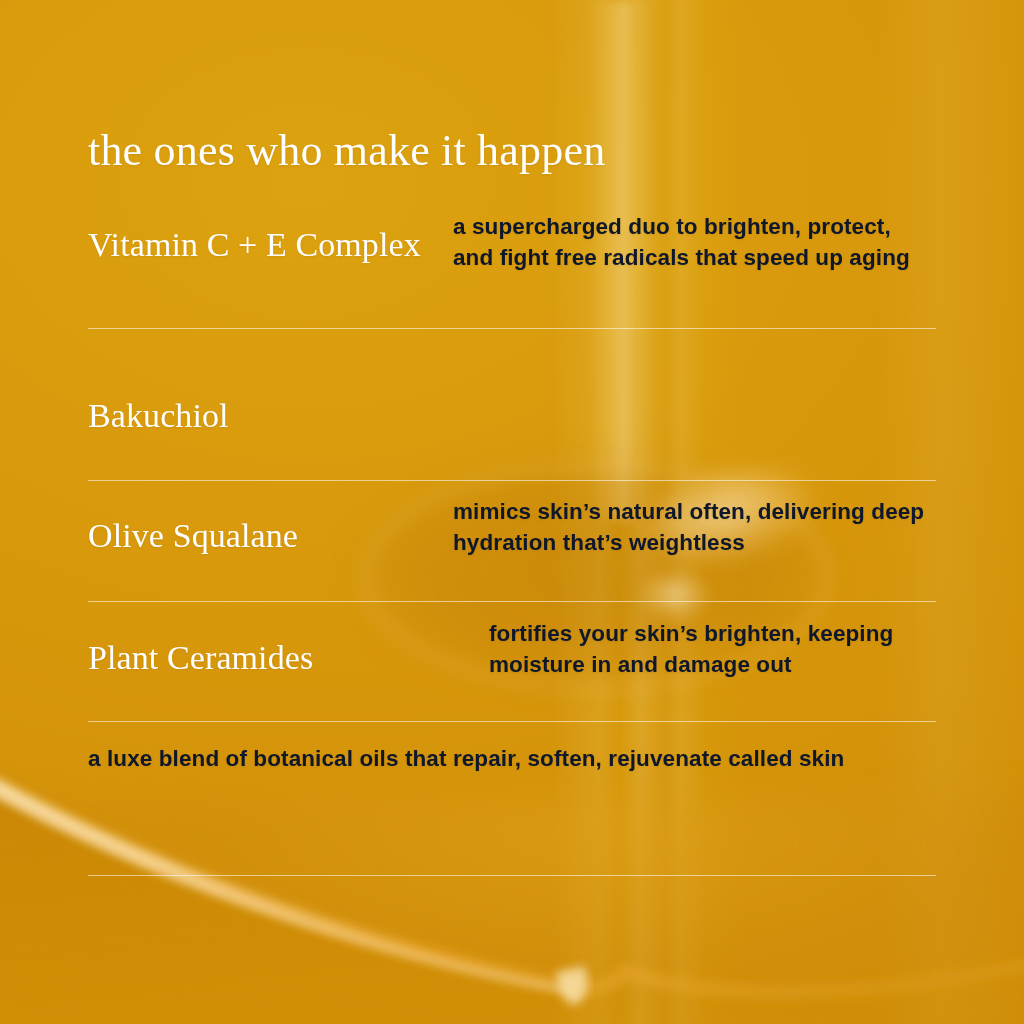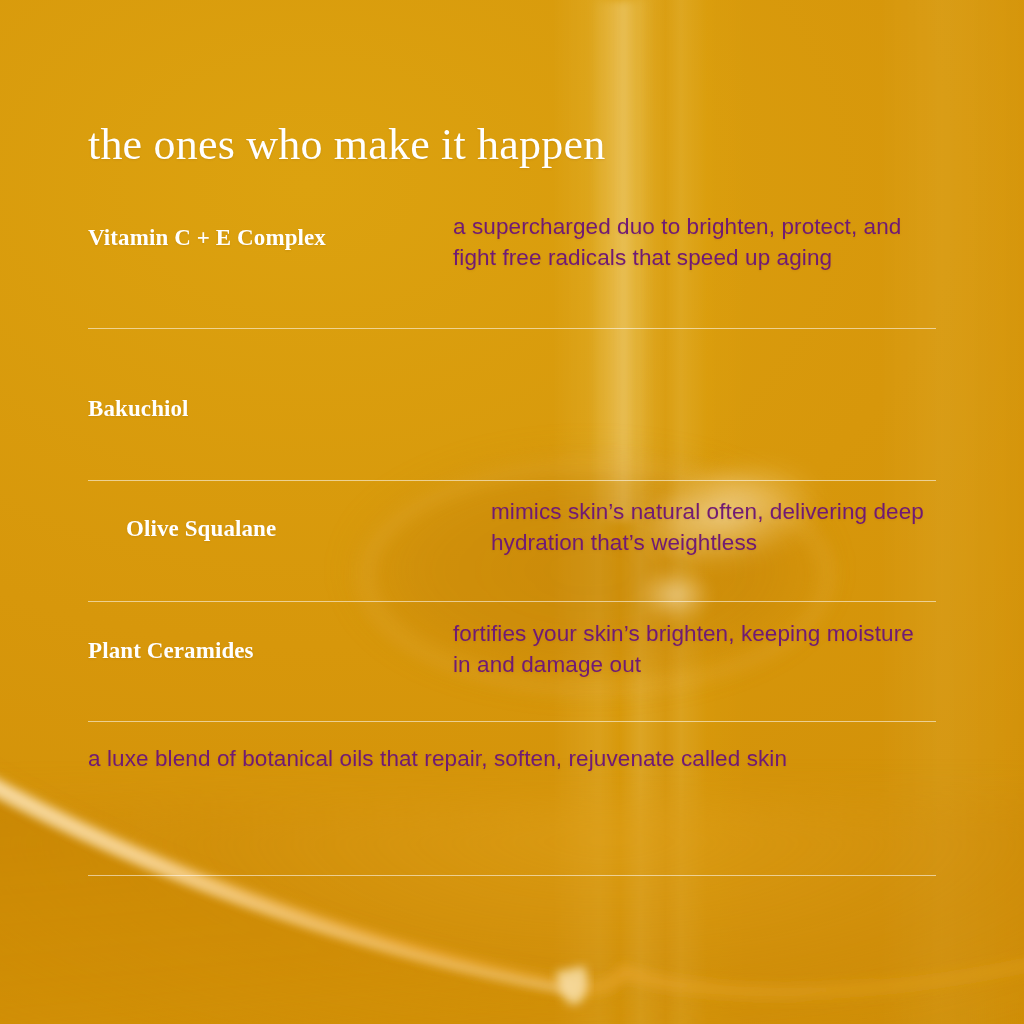--- a/index.html
+++ b/index.html
@@ -134,21 +134,21 @@
   }
 
   
   .content {
     position: absolute;
     inset: 0;
   }
   .page-title {
     position: absolute;
     left: 88px;
-    top: 92px;
+    top: 98px;
     color: #ffffff;
     font-family: "Liberation Serif", serif;
     font-size: 44px;
     font-weight: 400;
     letter-spacing: 0.2px;
     line-height: 1.1;
     white-space: nowrap;
     text-shadow: 0 1px 2px rgba(140,88,0,0.18);
   }
 
@@ -169,45 +169,45 @@
     right: 0;
     bottom: 0;
     height: 1px;
     background: rgba(255,255,255,0.55);
   }
   .col-name {
     width: 365px;
     flex: 0 0 365px;
     color: #ffffff;
     font-family: "Liberation Serif", serif;
-    font-size: 23px;
-    font-weight: 700;
+    font-size: 34px;
+    font-weight: 400;
     line-height: 1.38;
     letter-spacing: 0.1px;
     text-shadow: 0 1px 2px rgba(140,88,0,0.16);
   }
   .col-desc {
     flex: 1 1 auto;
-    color: #701a75;
+    color: #0f172a;
     font-family: "Liberation Sans", sans-serif;
     font-size: 22.5px;
-    font-weight: 400;
+    font-weight: 700;
     line-height: 1.36;
     letter-spacing: 0.1px;
     text-shadow: 0 1px 2px rgba(140,88,0,0.16);
   }
 
   
   .r1 { height: 117px; padding-top: 12px; }
   .r1 .col-name { padding-top: 10px; }
   .r2 { height: 130px; padding-top: 22px; }
   .r2 .col-name { padding-top: 42px; }
   .r3 { height: 105px; padding-top: 16px; }
-  .r3 .col-name { padding-top: 16px; margin-left: 38px; }
-  .r4 { height: 103px; padding-top: 17px; }
+  .r3 .col-name { padding-top: 16px; }
+  .r4 { height: 103px; padding-top: 17px; gap: 36px; }
   .r4 .col-name { padding-top: 16px; }
   .r5 { height: 132px; padding-top: 22px; }
   .r5 .col-name { padding-top: 12px; }
 </style>
 </head>
 <body>
 
 <div id="canvas">
 
   <div class="bg-layer bg-base"></div>

